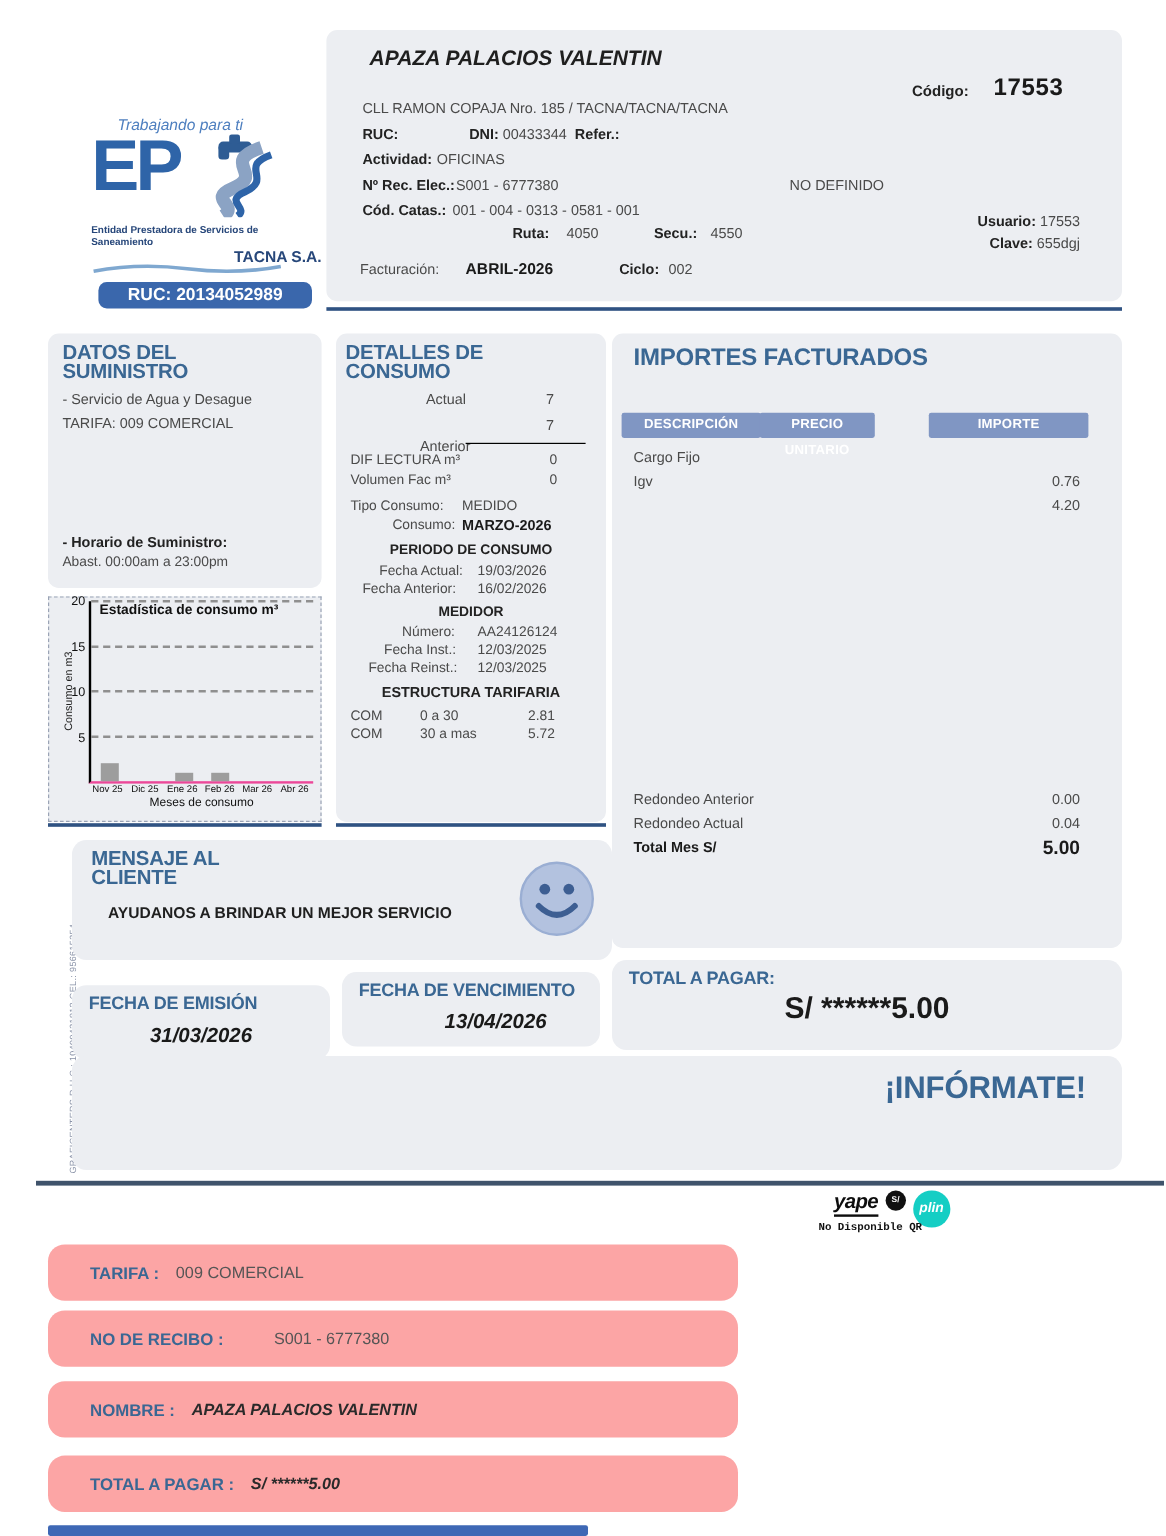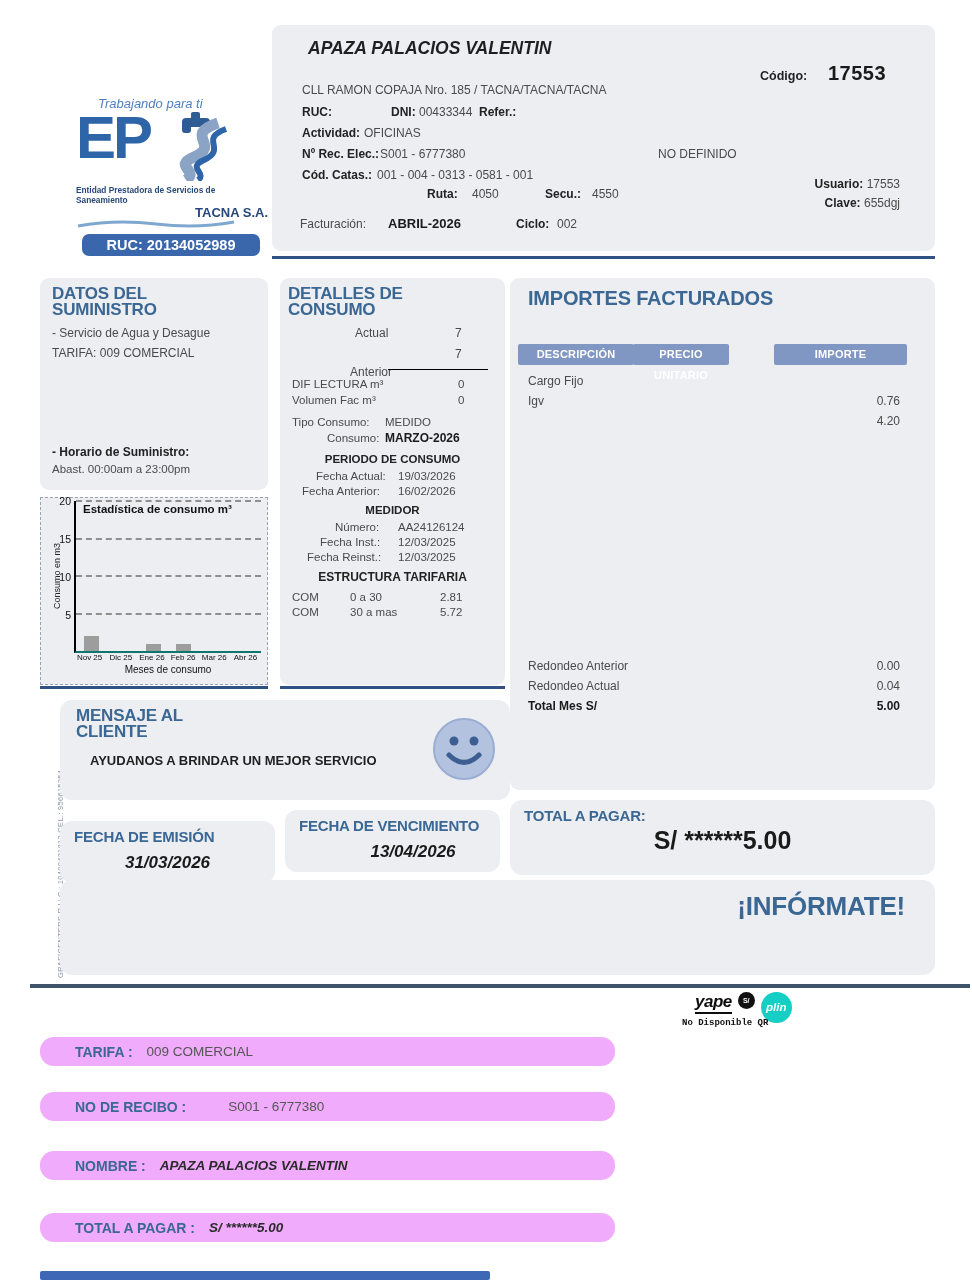--- a/index.html
+++ b/index.html
@@ -32,38 +32,38 @@
   .navy-line { background:#2F5282; }
 
   
   .chart-panel { background:#ECEEF2; border:1px dashed #9AA3B5; }
   .chart-body { display:flex; height:152px; margin-top:3px; }
   .chart-ylab { width:12px; position:relative; }
   .chart-ylab span { position:absolute; left:-34px; top:70px; transform:rotate(-90deg); transform-origin:center;
                      font-size:9px; color:#222; white-space:nowrap; width:100px; text-align:center; display:block;}
   .chart-yaxis { width:21px; position:relative; font-size:10.5px; color:#111; }
   .ytick { position:absolute; right:3px; transform:translateY(50%); line-height:1; }
-  .chart-plot { flex:1; position:relative; border-left:2px solid #000; border-bottom:2px solid #0f766e; margin-right:6px; }
+  .chart-plot { flex:1; position:relative; border-left:2px solid #000; border-bottom:2px solid #ec4899; margin-right:6px; }
   .gridline { position:absolute; left:0; right:0; border-top:2px dashed #8F8F8F; height:0; }
   .chart-title-in { position:absolute; top:2px; left:7px; font-weight:bold; font-size:11.5px; color:#111; white-space:nowrap; }
   .chart-bars { position:absolute; left:0; right:0; top:0; bottom:0; display:flex; align-items:flex-end; }
   .bar-cell { flex:1; display:flex; justify-content:center; align-items:flex-end; height:100%; }
   .bar { width:15px; }
   .chart-xlabels { display:flex; margin-left:33px; margin-right:6px; font-size:8px; color:#111; }
   .chart-xlabels .xtick { flex:1; text-align:center; white-space:nowrap; }
   .chart-xlabel { text-align:center; font-size:10px; color:#111; margin-left:28px; margin-top:2px; }
 
   
   .kv { position:absolute; font-size:11.5px; white-space:nowrap; }
   .center-head { position:absolute; left:0; right:0; text-align:center; font-weight:bold; font-size:11.5px; color:#222; }
 
   .chip { position:absolute; background:#8096C3; color:#fff; font-weight:bold; font-size:11px;
           text-align:center; height:21px; line-height:21px; border-radius:2px; letter-spacing:0.2px; }
 
-  .foot-row { position:absolute; left:40px; width:575px; height:29px; background:#f0abfc;
+  .foot-row { position:absolute; left:40px; width:575px; height:47px; background:#fca5a5;
               border-radius:14px; display:flex; align-items:center; }
   .foot-lbl { color:#3A6793; font-weight:bold; font-size:14px; margin-left:35px; white-space:nowrap; }
   .foot-val { font-size:13.5px; color:#555; margin-left:14px; white-space:nowrap; }
   .foot-val.bi { font-weight:bold; font-style:italic; color:#2a2a2a; }
 
   .side-note { position:absolute; left:56px; top:978px; transform:rotate(-90deg); transform-origin:0 0;
                font-size:7.5px; color:#8A93A8; white-space:nowrap; letter-spacing:0.3px; }
 
   .yape-script { font-weight:bold; font-style:italic; font-size:17px; color:#0d0d0d;
                  border-bottom:2px solid #0d0d0d; letter-spacing:-0.5px; }
@@ -258,21 +258,21 @@
   <div class="kv val" style="left:18px; top:96px; font-size:12px;">Cargo Fijo</div>
   <div class="kv val" style="right:35px; top:96px; font-size:12px;margin-top:40px;">4.20</div>
   <div class="kv val" style="left:18px; top:116px; font-size:12px;">Igv</div>
   <div class="kv val" style="right:35px; top:116px; font-size:12px;">0.76</div>
 
   <div class="kv val" style="left:18px; top:381px; font-size:12px;">Redondeo Anterior</div>
   <div class="kv val" style="right:35px; top:381px; font-size:12px;">0.00</div>
   <div class="kv val" style="left:18px; top:401px; font-size:12px;">Redondeo Actual</div>
   <div class="kv val" style="right:35px; top:401px; font-size:12px;">0.04</div>
   <div class="kv b" style="left:18px; top:421px; font-size:12px; color:#1a1a1a;">Total Mes S/</div>
-  <div class="kv b" style="right:35px; top:421px; font-size:12px; color:#1a1a1a;">5.00</div>
+  <div class="kv b" style="right:35px; top:421px; font-size:16px; color:#1a1a1a;">5.00</div>
 </div>
 
 <div class="abs panel" style="left:60px; top:700px; width:450px; height:100px; border-radius:12px;">
   <div class="sec-title abs" style="left:16px; top:8px; font-size:17px;">
     <div>MENSAJE AL</div>
     <div>CLIENTE</div>
   </div>
   <div class="abs b" style="left:30px; top:53px; font-size:13px; color:#1f1f1f;">AYUDANOS A BRINDAR UN MEJOR SERVICIO</div>
   <div class="abs" style="right:14px; top:17px;">
     <svg width="64" height="64" viewBox="0 0 64 64">

